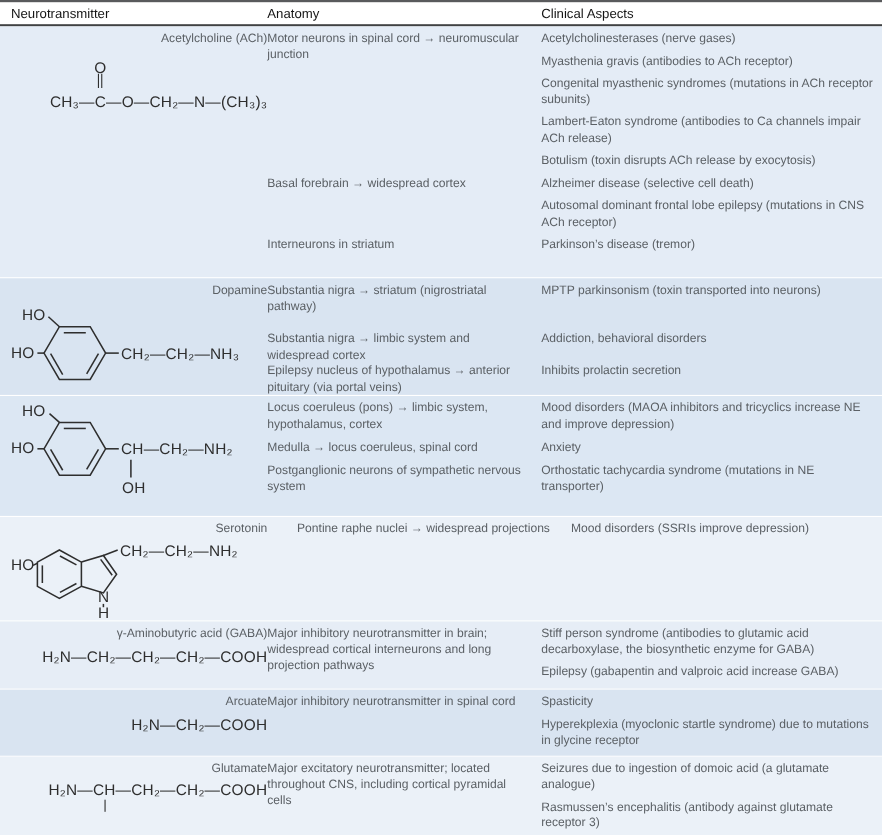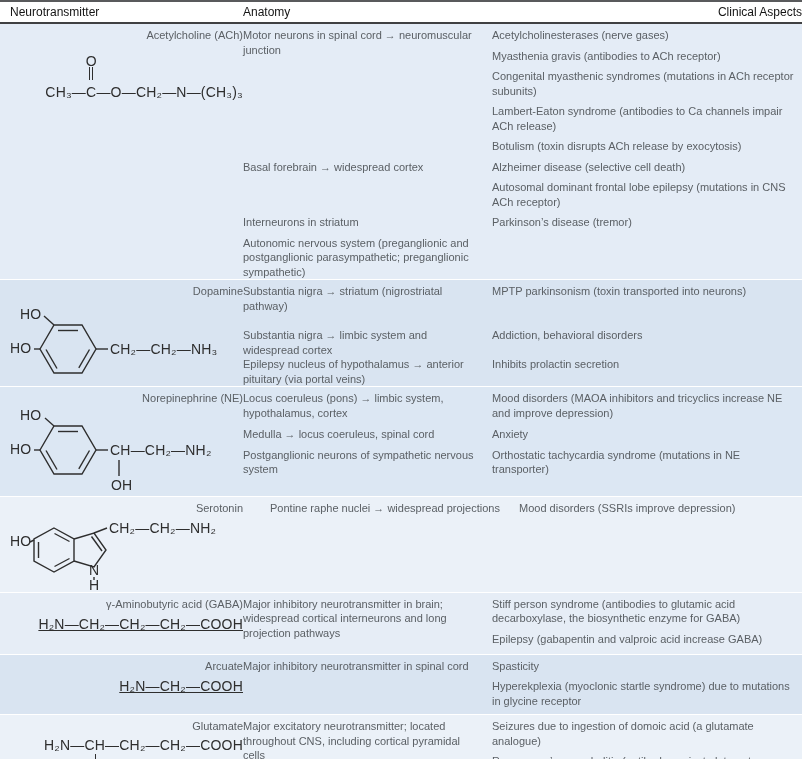--- a/index.html
+++ b/index.html
@@ -5,42 +5,42 @@
   html,body{margin:0;padding:0;background:#fff;}
   body{width:802px;height:759px;font-family:"Liberation Sans",sans-serif;overflow:hidden;}
   .table{width:802px;}
 
   
   .hdr{display:flex;background:#fff;border-top:2px solid #595a5c;border-bottom:2.5px solid #404143;
        padding:3px 0 3px 0;align-items:baseline;}
   .hcell{font-size:12px;font-weight:normal;color:#141414;box-sizing:border-box;}
   .h1{width:243px;padding-left:10px;}
   .h2{width:249px;}
-  .h3{flex:1;text-align:right;}
+  .h3{flex:1;}
 
   
   .row{display:flex;box-sizing:border-box;padding-top:4px;border-bottom:1.5px solid #ffffff;}
   .namecol{width:243px;box-sizing:border-box;padding-left:10px;flex-shrink:0;text-align:right;}
   .nt-name{font-size:11px;color:#5b6065;line-height:1.3;}
   .groups{flex:1;display:flex;flex-direction:column;}
   .group{display:flex;}
   .anat{width:249px;box-sizing:border-box;padding-right:16px;color:#5b6065;font-size:11px;line-height:1.32;flex-shrink:0;}
   .clin{flex:1;padding-right:6px;}
   .clin-item{color:#5b6065;font-size:11px;line-height:1.32;margin-bottom:6px;}
 
   
   .chem{font-size:14px;color:#2e2e2e;letter-spacing:.2px;white-space:nowrap;}
   .chem .c-atom{position:relative;display:inline-block;}
   .ach{margin-top:42px;margin-left:2px;}
   .above-atom{position:absolute;top:-31px;left:50%;transform:translateX(-50%);}
   .dbl-bond{position:absolute;top:-17px;left:50%;transform:translateX(-50%);width:4px;height:13px;
             border-left:1.3px solid #2e2e2e;border-right:1.3px solid #2e2e2e;box-sizing:border-box;}
   .glu{margin-top:4px;padding-bottom:34px;margin-left:2px;}
   .vbond-down{position:absolute;left:50%;top:17px;height:11px;width:0;border-left:1.3px solid #2e2e2e;}
-  .simple-chain{margin-top:5px;margin-left:20px;text-decoration:underline;}
+  .simple-chain{margin-top:5px;margin-left:20px;}
   .ring-svg{display:block;overflow:visible;}
   .atom{font-size:14px;fill:#2e2e2e;font-family:"Liberation Sans",sans-serif;letter-spacing:.2px;}
 </style>
 </head>
 <body>
 
 <div class="table">
 
   <div class="hdr">
     <div class="hcell h1">Neurotransmitter</div>
@@ -71,21 +71,20 @@
           <div class="clin-item">Autosomal dominant frontal lobe epilepsy (mutations in CNS ACh receptor)</div>
         </div>
       </div>
       <div class="group" style="min-height:19px">
         <div class="anat">Interneurons in striatum</div>
         <div class="clin">
           <div class="clin-item">Parkinson’s disease (tremor)</div>
         </div>
       </div>
       <div class="group">
-        <div class="anat">Autonomic nervous system (preganglionic and postganglionic parasympathetic; preganglionic sympathetic)</div>
         <div class="clin"></div>
       </div>
     </div>
   </div>
 
   <div class="row" style="min-height: 96px; background: rgb(217, 228, 241);">
     <div class="namecol">
       <div class="nt-name">Dopamine</div>
       <svg class="ring-svg" width="230" height="78" viewBox="0 0 230 78" style="margin-top:2px">
         <g stroke="#2e2e2e" stroke-width="1.4" fill="none">
@@ -119,21 +118,20 @@
         <div class="anat">Epilepsy nucleus of hypothalamus → anterior pituitary (via portal veins)</div>
         <div class="clin">
           <div class="clin-item">Inhibits prolactin secretion</div>
         </div>
       </div>
     </div>
   </div>
 
   <div class="row" style="min-height: 110px; background: rgb(220, 231, 243);">
     <div class="namecol">
-      <div class="nt-name">Norepinephrine (NE)</div>
       <svg class="ring-svg" width="230" height="88" viewBox="0 0 230 88" style="margin-top:2px">
         <g stroke="#2e2e2e" stroke-width="1.4" fill="none">
           <path d="M30,42 L44,18 L72,18 L86,42 L72,66 L44,66 Z"></path>
           <path d="M48,23.5 L68,23.5"></path>
           <path d="M79.5,42.5 L68.8,60.8"></path>
           <path d="M47,61.5 L36,42.5"></path>
           <path d="M35,10 L44,18"></path>
           <path d="M24,42 L30,42"></path>
           <path d="M86,42 L98,42"></path>
           <path d="M109,52 L109,68"></path>

